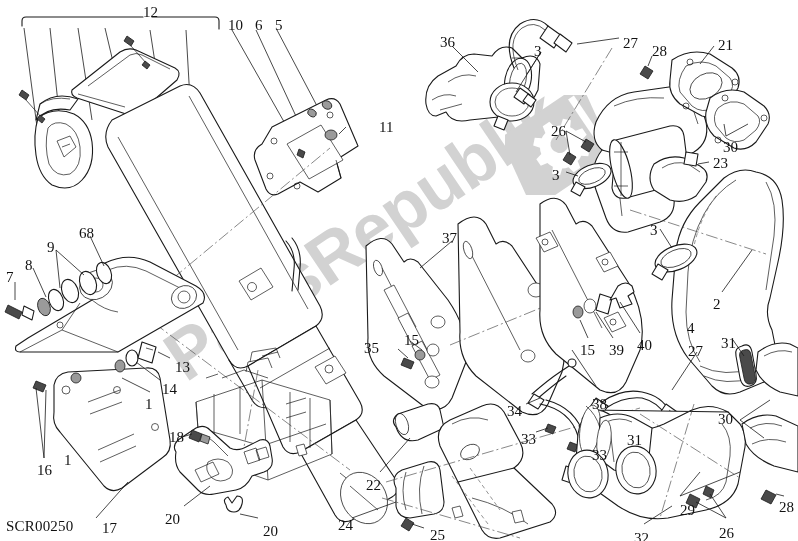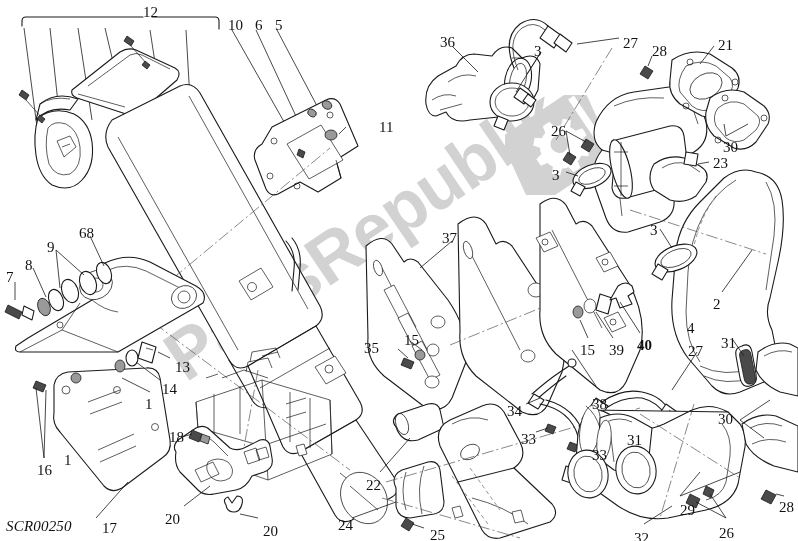--- a/index.html
+++ b/index.html
@@ -19,21 +19,21 @@
   }
   #wm-mark{
     left:505px;top:95px;width:120px;height:100px;
   }
   .callout{
     position:absolute;font-family:"Liberation Serif",serif;
     font-size:15px;color:#111;line-height:1;white-space:nowrap;
   }
   #diagram-code{
     position:absolute;left:6px;top:518px;font-size:15px;color:#111;
-    font-family:"Liberation Serif",serif;letter-spacing:.2px;font-style:italic;
+    font-family:"Liberation Serif",serif;letter-spacing:.2px;
   }
 </style>
 </head>
 <body>
 
 <div id="page">
 
   <div class="wm" id="wm-text">PartsRepublik</div>
 
   <div class="wm" id="wm-mark">
@@ -469,21 +469,21 @@
       <div class="callout" style="left: 652px; top: 44px;">28</div>
       <div class="callout" style="left: 718px; top: 38px;">21</div>
       <div class="callout" style="left: 551px; top: 124px;">26</div>
       <div class="callout" style="left: 723px; top: 140px;">30</div>
       <div class="callout" style="left: 713px; top: 156px;">23</div>
       <div class="callout" style="left: 552px; top: 168px;">3</div>
       <div class="callout" style="left: 650px; top: 223px;">3</div>
       <div class="callout" style="left: 442px; top: 231px;">37</div>
       <div class="callout" style="left: 713px; top: 297px;">2</div>
       <div class="callout" style="left: 687px; top: 321px;">4</div>
-      <div class="callout" style="left: 637px; top: 338px; font-weight: bold;">40</div>
+      <div class="callout" style="left: 637px; top: 338px;">40</div>
       <div class="callout" style="left: 580px; top: 343px;">15</div>
       <div class="callout" style="left: 609px; top: 343px;">39</div>
       <div class="callout" style="left: 364px; top: 341px;">35</div>
       <div class="callout" style="left: 404px; top: 333px;">15</div>
       <div class="callout" style="left: 721px; top: 336px;">31</div>
       <div class="callout" style="left: 688px; top: 344px;">27</div>
       <div class="callout" style="left: 592px; top: 397px;">38</div>
       <div class="callout" style="left: 507px; top: 404px;">34</div>
       <div class="callout" style="left: 521px; top: 432px;">33</div>
       <div class="callout" style="left: 592px; top: 448px;">33</div>

